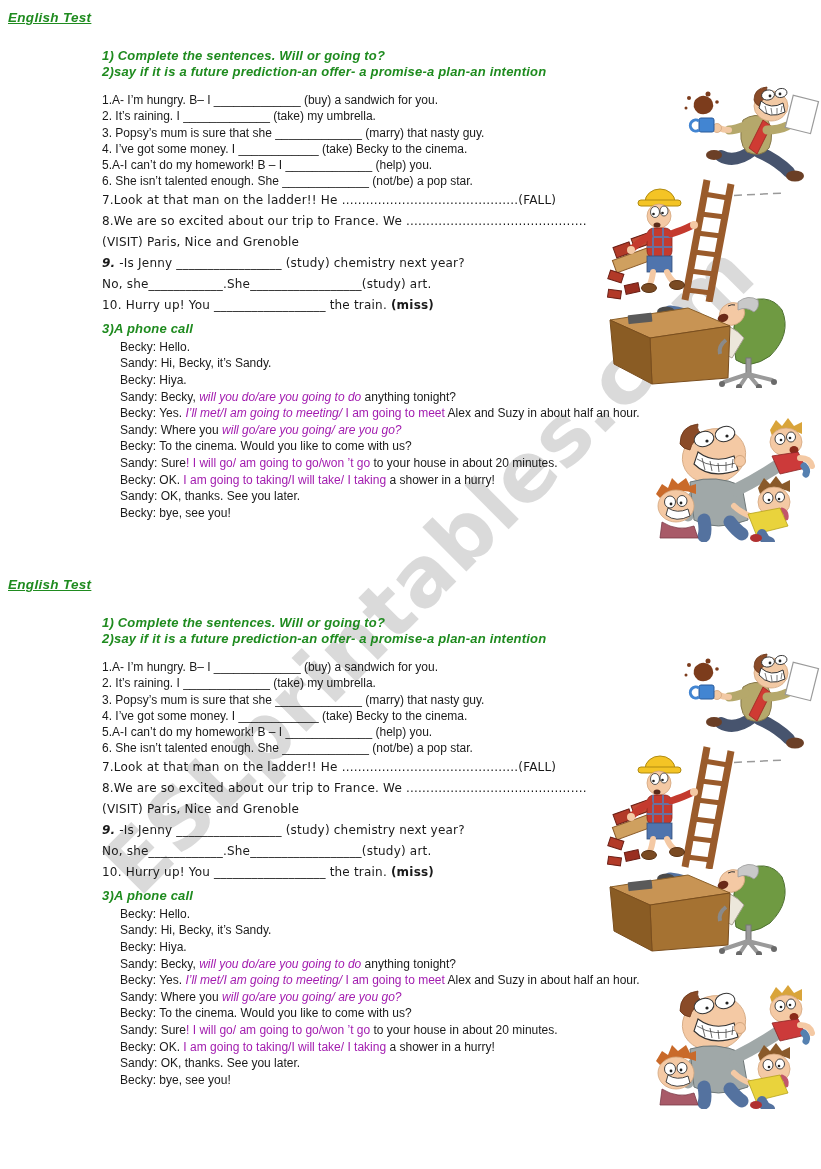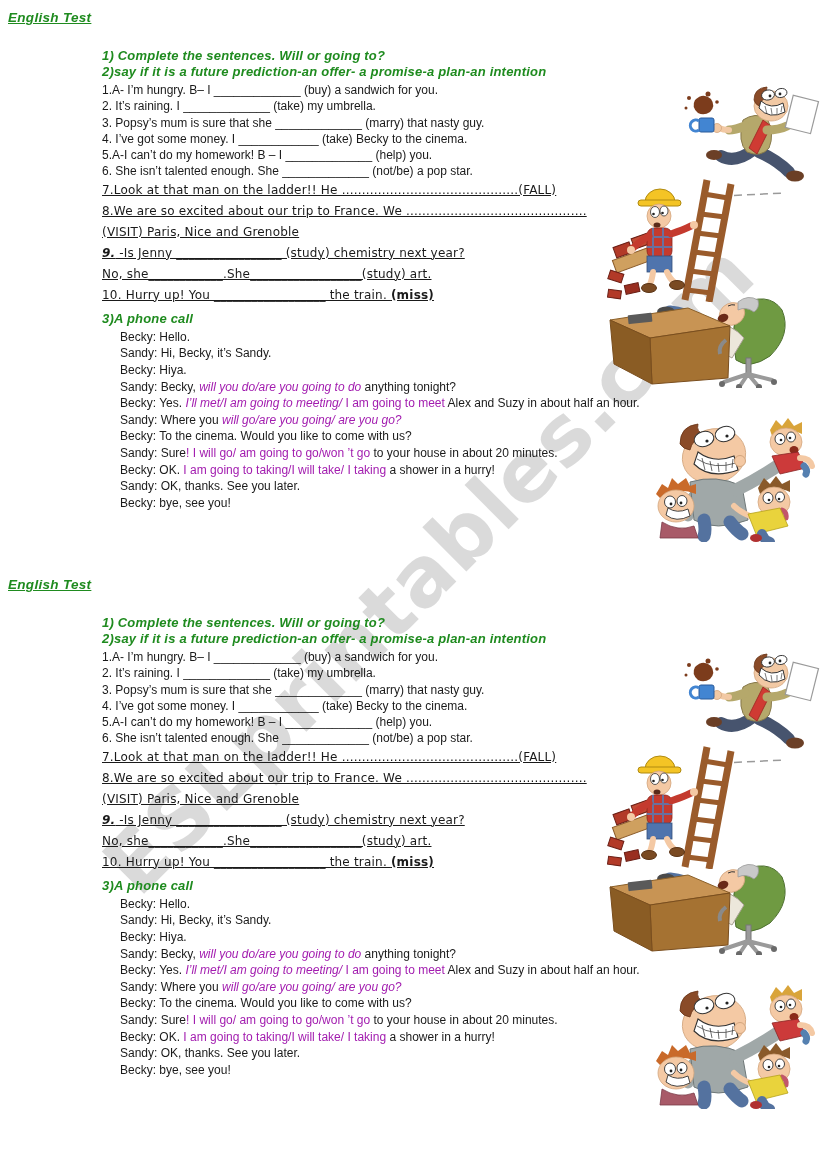--- a/index.html
+++ b/index.html
@@ -20,25 +20,25 @@
   .title{
     position:absolute;top:0;left:8px;width:100%;margin:0;
     font:italic bold 13.5px "Liberation Sans",sans-serif;
     color:#1f8b1f;text-decoration:underline;letter-spacing:.3px;
   }
   .content{position:absolute;left:102px;top:38px;width:592px;}
   .heading{
     font:italic bold 13px/16px "Liberation Sans",sans-serif;
     color:#1f8b1f;margin:0;letter-spacing:.2px;
   }
-  .exercise{margin-top:2px;}
+  .exercise{margin-top:12px;}
   .h3{margin-top:5px;margin-bottom:2px;}
   .line{white-space:normal;}
   .f-sans{font:12px/16.3px "Liberation Sans",sans-serif;}
-  .f-comic{font:12px/21px "DejaVu Sans",sans-serif;letter-spacing:.2px;text-decoration:underline;}
+  .f-comic{font:12px/21px "DejaVu Sans",sans-serif;letter-spacing:.2px;}
   .dialogue .line{font:12px/16.6px "Liberation Sans",sans-serif;margin-left:18px;}
   .seg-p{color:#1a1a1a;}
   .seg-ti{color:#a21caf;font-style:italic;}
   .seg-g{color:#a21caf;}
   .seg-b{font-weight:bold;}
   .seg-bi{font-weight:bold;font-style:italic;}
   .art{position:absolute;}
   .defs{position:absolute;width:0;height:0;overflow:hidden;}
 </style>
 </head>

